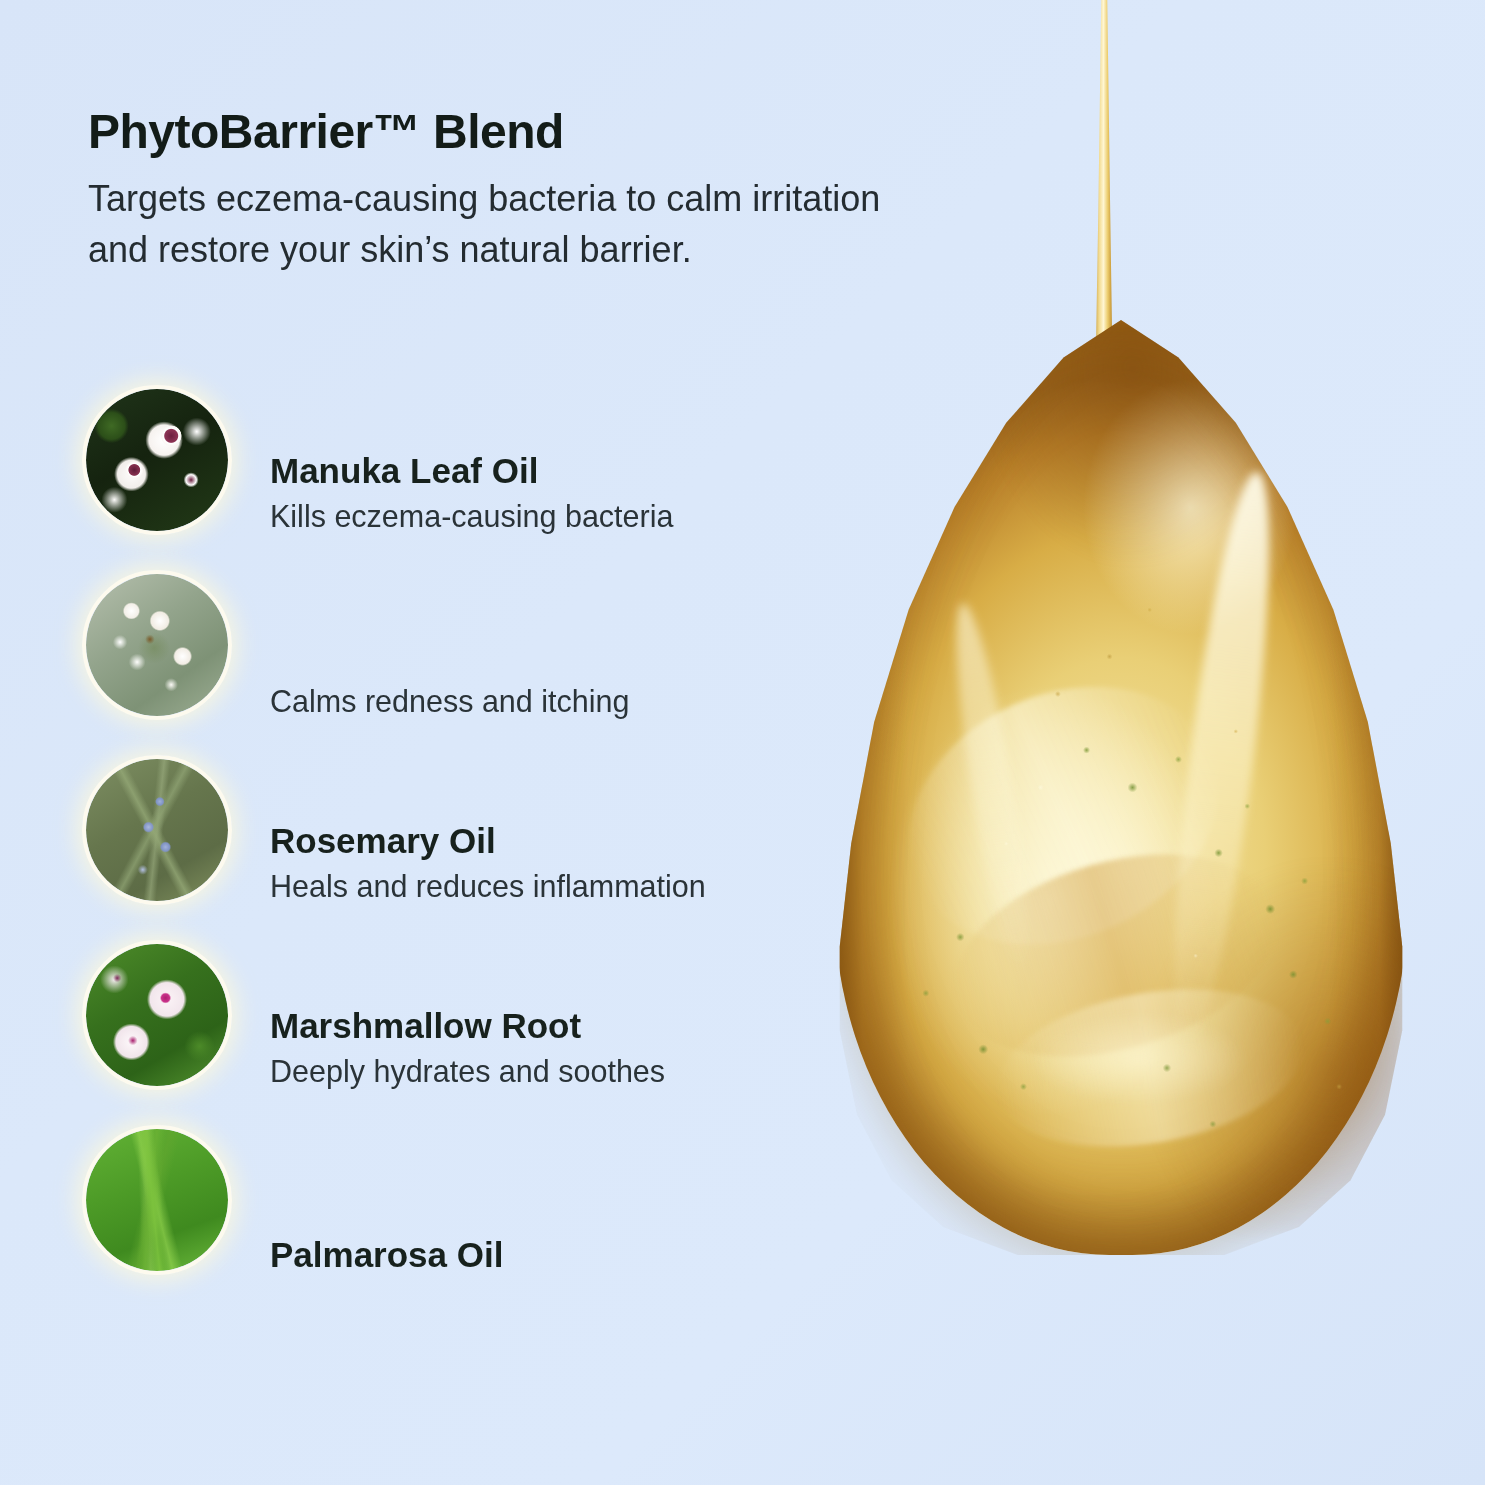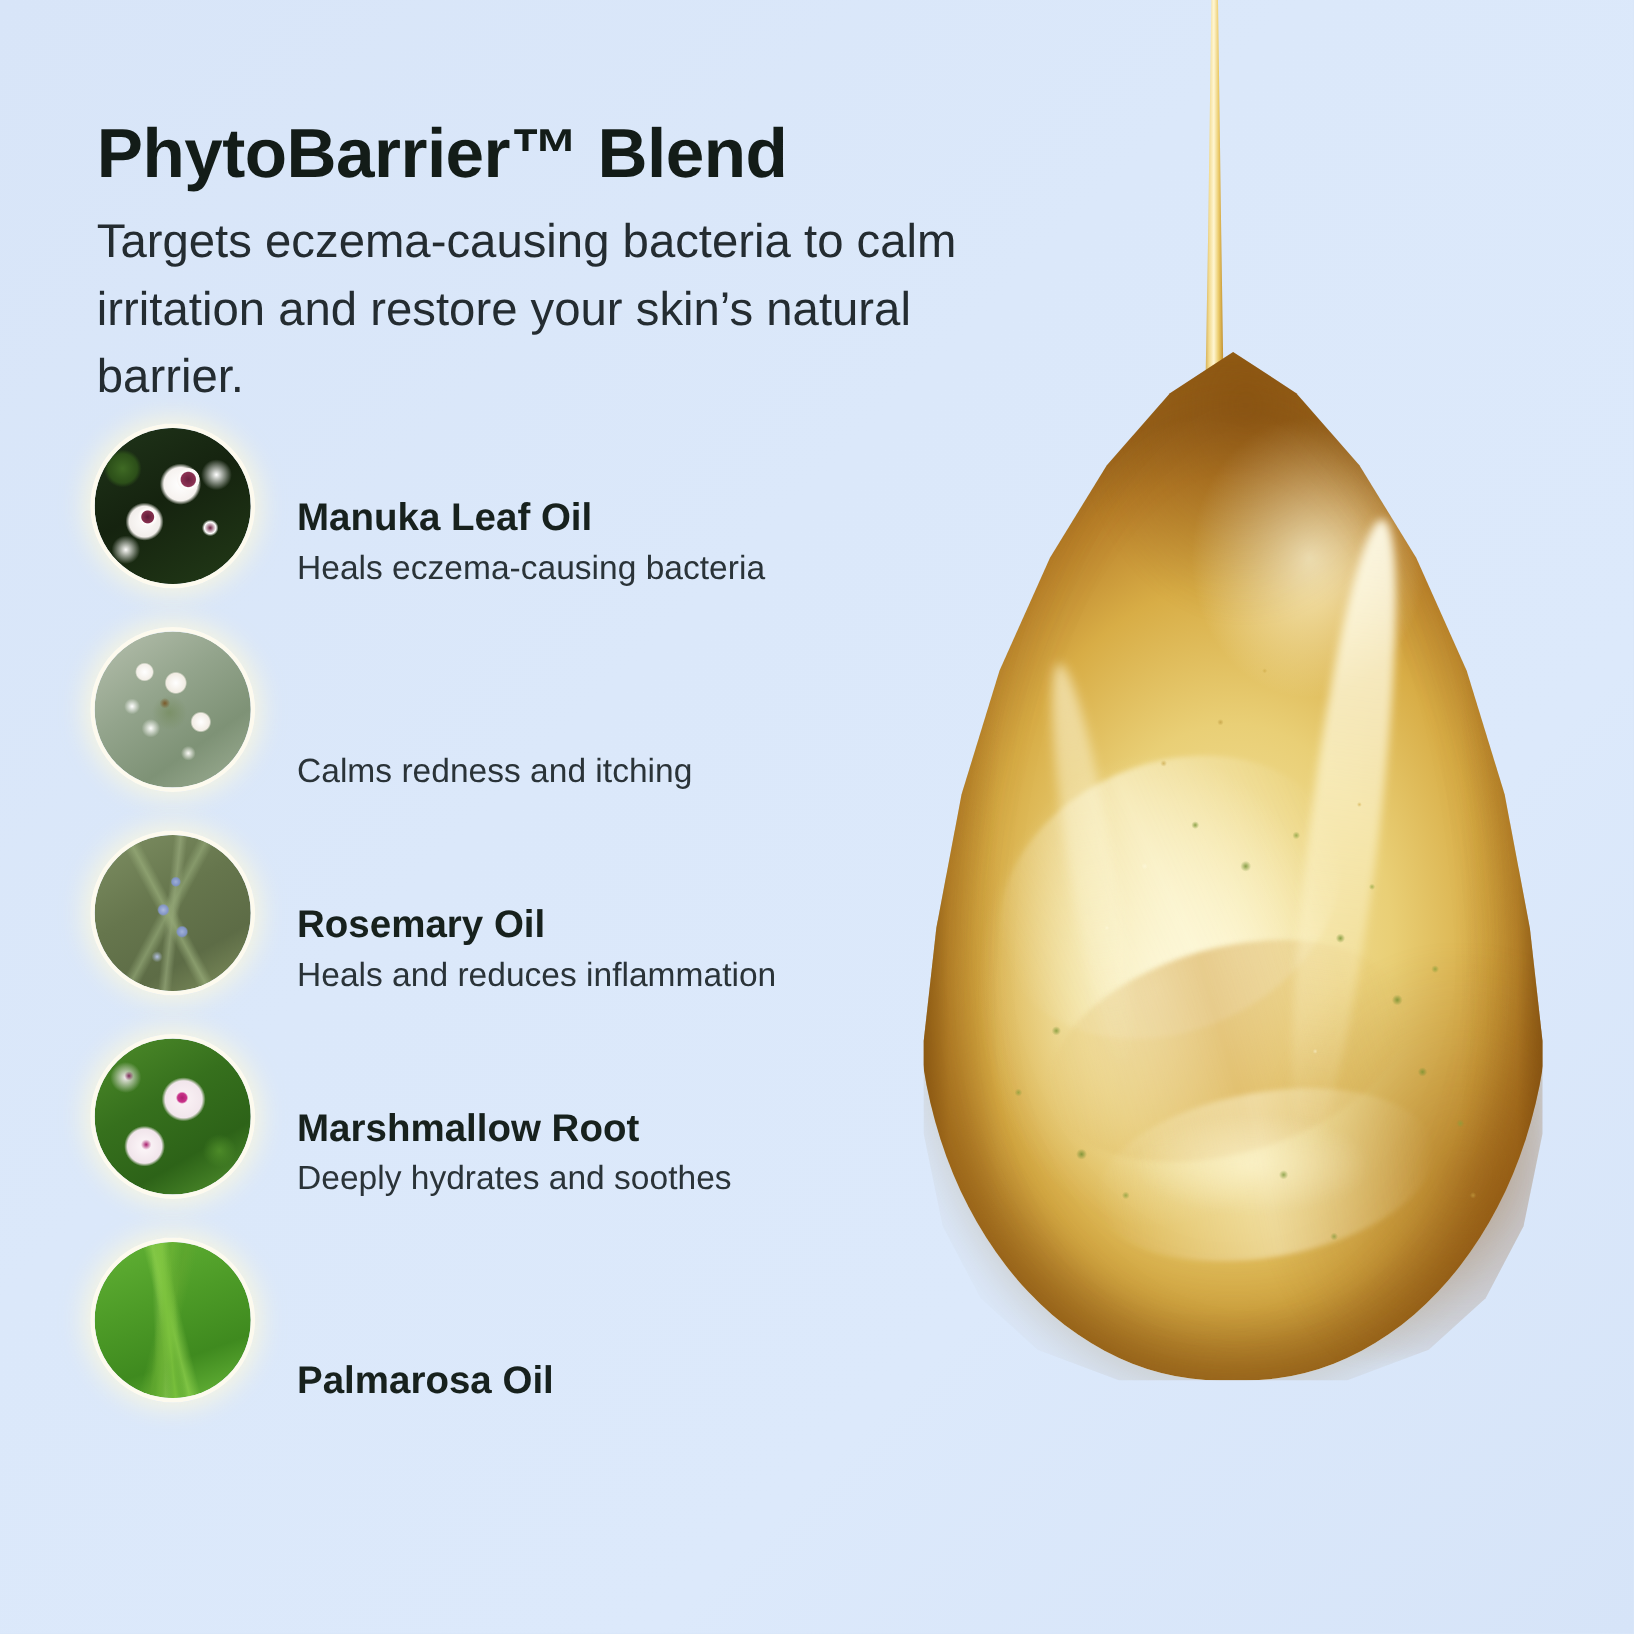--- a/index.html
+++ b/index.html
@@ -64,23 +64,23 @@
     background:radial-gradient(ellipse at 50% 20%,rgba(120,66,8,.46),rgba(120,66,8,0) 72%);
     filter:blur(5px);}
   .dark-botr{position:absolute;left:54%;top:58%;width:46%;height:40%;
     background:radial-gradient(ellipse at 70% 55%,rgba(136,74,12,.34),rgba(136,74,12,0) 72%);
     filter:blur(6px);}
   .swirl{position:absolute;border-radius:50%;filter:blur(2.5px);}
   .flecks{position:absolute;inset:0;border-radius:inherit;pointer-events:none;}
 
   
   .head{position:absolute;left:88px;top:105px;width:880px;}
-  .head h1{margin:0;font-size:63px;line-height:1.12;font-weight:700;
+  .head h1{margin:0;font-size:48px;line-height:1.12;font-weight:700;
     color:#131c18;letter-spacing:-.5px;}
-  .head p{margin:14px 0 0;font-size:43px;line-height:1.42;
+  .head p{margin:14px 0 0;font-size:36px;line-height:1.42;
     color:#242c31;font-weight:400;max-width:830px;}
 
   .list{position:absolute;left:82px;top:385px;width:830px;}
   .row{display:flex;align-items:flex-end;height:150px;margin-bottom:35px;}
   .row:last-child{margin-bottom:0;}
   .thumb{width:150px;height:150px;border-radius:50%;flex:0 0 150px;
     position:relative;border:4px solid #fdfaee;box-sizing:border-box;
     overflow:hidden;box-shadow:0 0 22px 6px rgba(255,250,218,.75);}
   .thumb .art{position:absolute;inset:0;border-radius:50%;}
   .rtext{margin-left:38px;}
@@ -188,21 +188,21 @@
   </div>
 
   <div class="list">
 
     <div class="row">
       <div class="thumb">
         <div class="art art-manuka"></div>
       </div>
       <div class="rtext">
         <div class="rtitle">Manuka Leaf Oil</div>
-        <div class="rdesc">Heals eczema-causing bacteria</div>
+        <div class="rdesc">Kills eczema-causing bacteria</div>
       </div>
     </div>
 
     <div class="row">
       <div class="thumb">
         <div class="art art-kanuka"></div>
       </div>
       <div class="rtext">
         <div class="rdesc">Calms redness and itching</div>
       </div>

